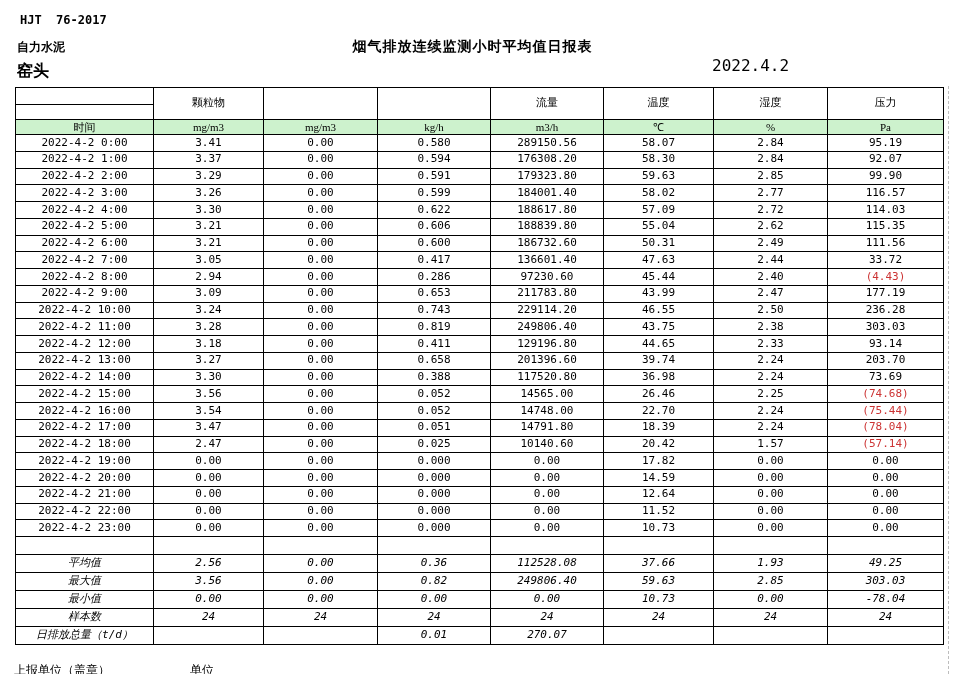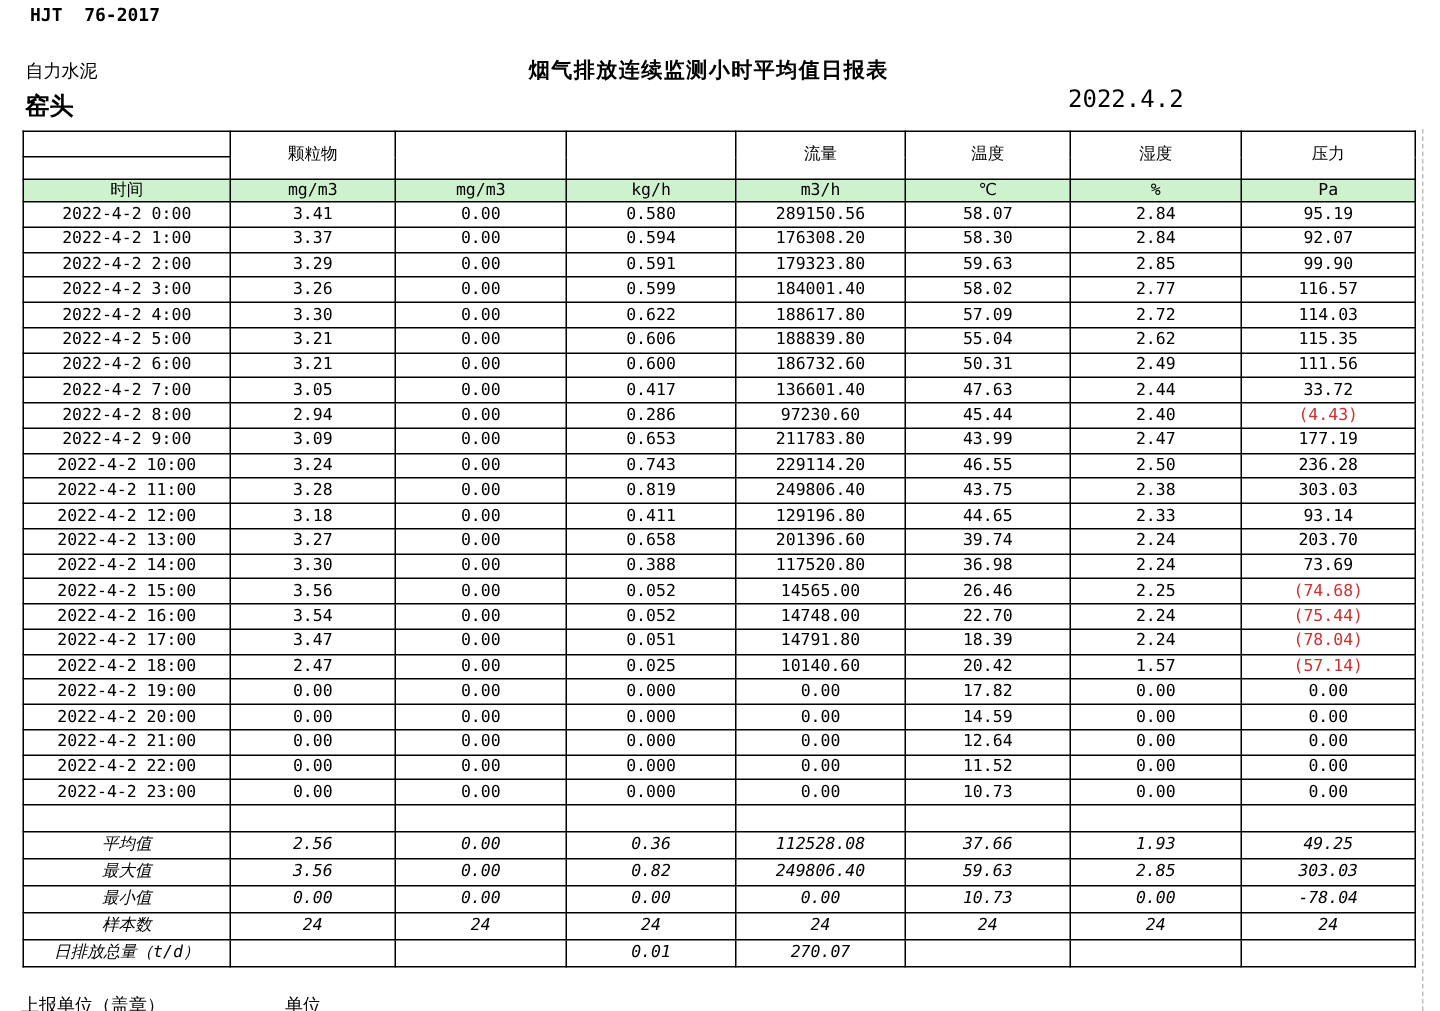--- a/index.html
+++ b/index.html
@@ -4,35 +4,35 @@
 <style>
   :root { --green:#cdf2cd; --red:#cc3333; }
   * { margin:0; padding:0; box-sizing:border-box; }
   html,body { background:#ffffff; }
   body {
     width:960px; height:674px; position:relative; overflow:hidden;
     font-family:"DejaVu Sans Mono","DejaVu Sans","Liberation Sans",sans-serif;
     color:#000;
   }
   .abs { position:absolute; }
-  .standard-code { left:20px; top:3px; font-size:12px; font-weight:bold; white-space:pre; }
+  .standard-code { left:20px; top:13px; font-size:12px; font-weight:bold; white-space:pre; }
   .report-title { left:0; top:17px; width:945px; text-align:center; font-size:14px; font-weight:bold; letter-spacing:1px;margin-top:21px; }
-  .company { left:17px; top:39px; font-size:12px; font-weight:normal; }
+  .company { left:17px; top:39px; font-size:12px; font-weight:bold; }
   .station { left:17px; top:61px; font-size:16px; font-weight:bold; }
   .report-date { left:712px; top:56px; font-size:16px; }
 
   .report-table { position:absolute; left:15px; top:87px; width:928px;
     border-collapse:collapse; table-layout:fixed; }
   .report-table th, .report-table td {
     border:1px solid #000; font-weight:normal; font-size:11px; text-align:center;
     padding:0; line-height:1.15; white-space:nowrap; overflow:hidden;
   }
   tr.h1 th { height:17px; }
   tr.h2 th { height:15px; }
-  tr.units th { height:15px; background:var(--green); }
+  tr.units th { height:15px; background:var(--green);font-family:Liberation Serif, serif; }
   tbody.data td { height:16.75px; }
   tbody.spacer td { height:18px; }
   tbody.summary td { height:18px;font-style:italic; }
   td.neg { color:var(--red); }
 
   .page-break-line { left:948px; top:86px; height:588px; width:0;
     border-left:1px dashed #bdbdbd; }
 
   .footer-note { left:14px; top:684px; font-size:12px; }
   .footer-report-unit { left:14px; top:662px; font-size:12px; }

